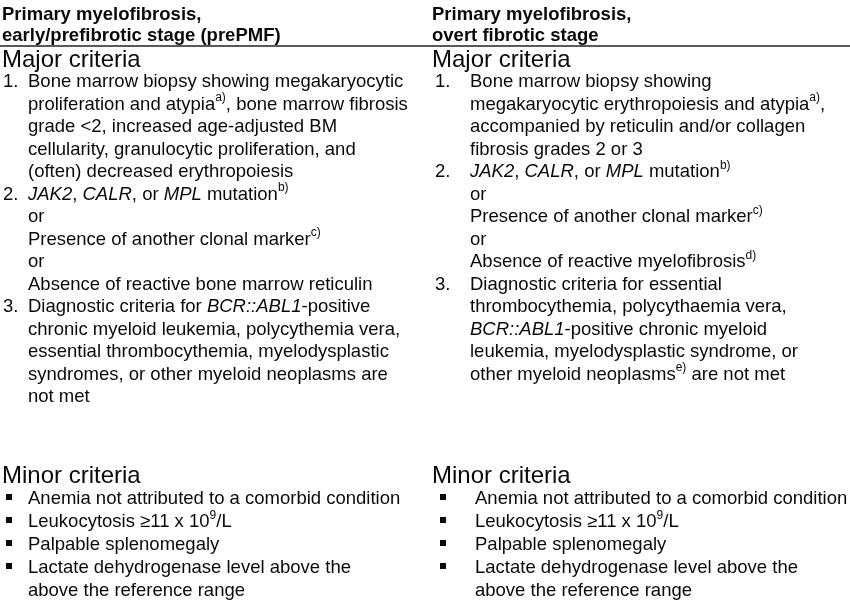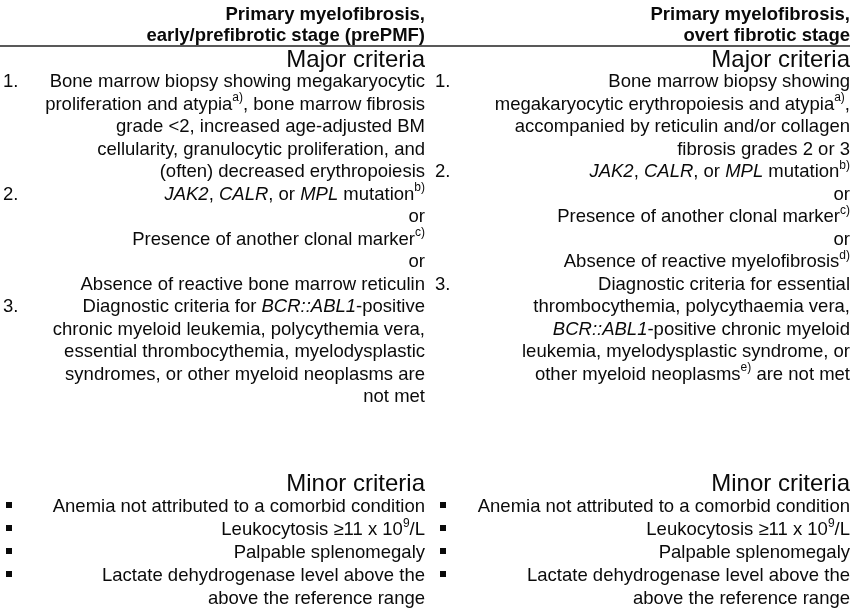--- a/index.html
+++ b/index.html
@@ -8,21 +8,20 @@
     width: 850px; height: 612px;
     font-family: "Liberation Sans", sans-serif;
     color: #0a0a0a;
     overflow: hidden;
   }
   .sheet {
     width: 850px; height: 612px;
     display: flex; flex-direction: column;
     background: #ffffff;
     overflow: hidden;
-    text-align: right;
   }
   .header-row {
     display: grid;
     grid-template-columns: 425px 1fr;
     padding-top: 3px;
     border-bottom: 2.5px solid #595959;
   }
   .col-header { font-weight: bold; font-size: 18.5px; }
   .col-header.left  { padding-left: 2px; }
   .col-header.right { padding-left: 7px; }
@@ -35,21 +34,21 @@
   .col { display: flex; flex-direction: column; overflow: hidden; }
   .col.left  { padding-left: 2px; }
   .col.right { padding-left: 7px; }
   .section-heading {
     font-weight: normal;
     font-size: 24px;
     line-height: 23px;
     white-space: nowrap;
   }
   .major-block { flex: 1; }
-  .minor-block { padding-bottom: 3px; }
+  .minor-block { padding-bottom: 11px; }
   .item { position: relative; }
   .col.left  .major-item { padding-left: 26px; }
   .col.left  .minor-item { padding-left: 26px; }
   .col.right .major-item { padding-left: 38px; }
   .col.right .minor-item { padding-left: 43px; }
   .marker {
     position: absolute; top: 0;
     font-size: 18.5px; line-height: 22.5px;
   }
   .col.left  .major-item .marker { left: 1px; }

